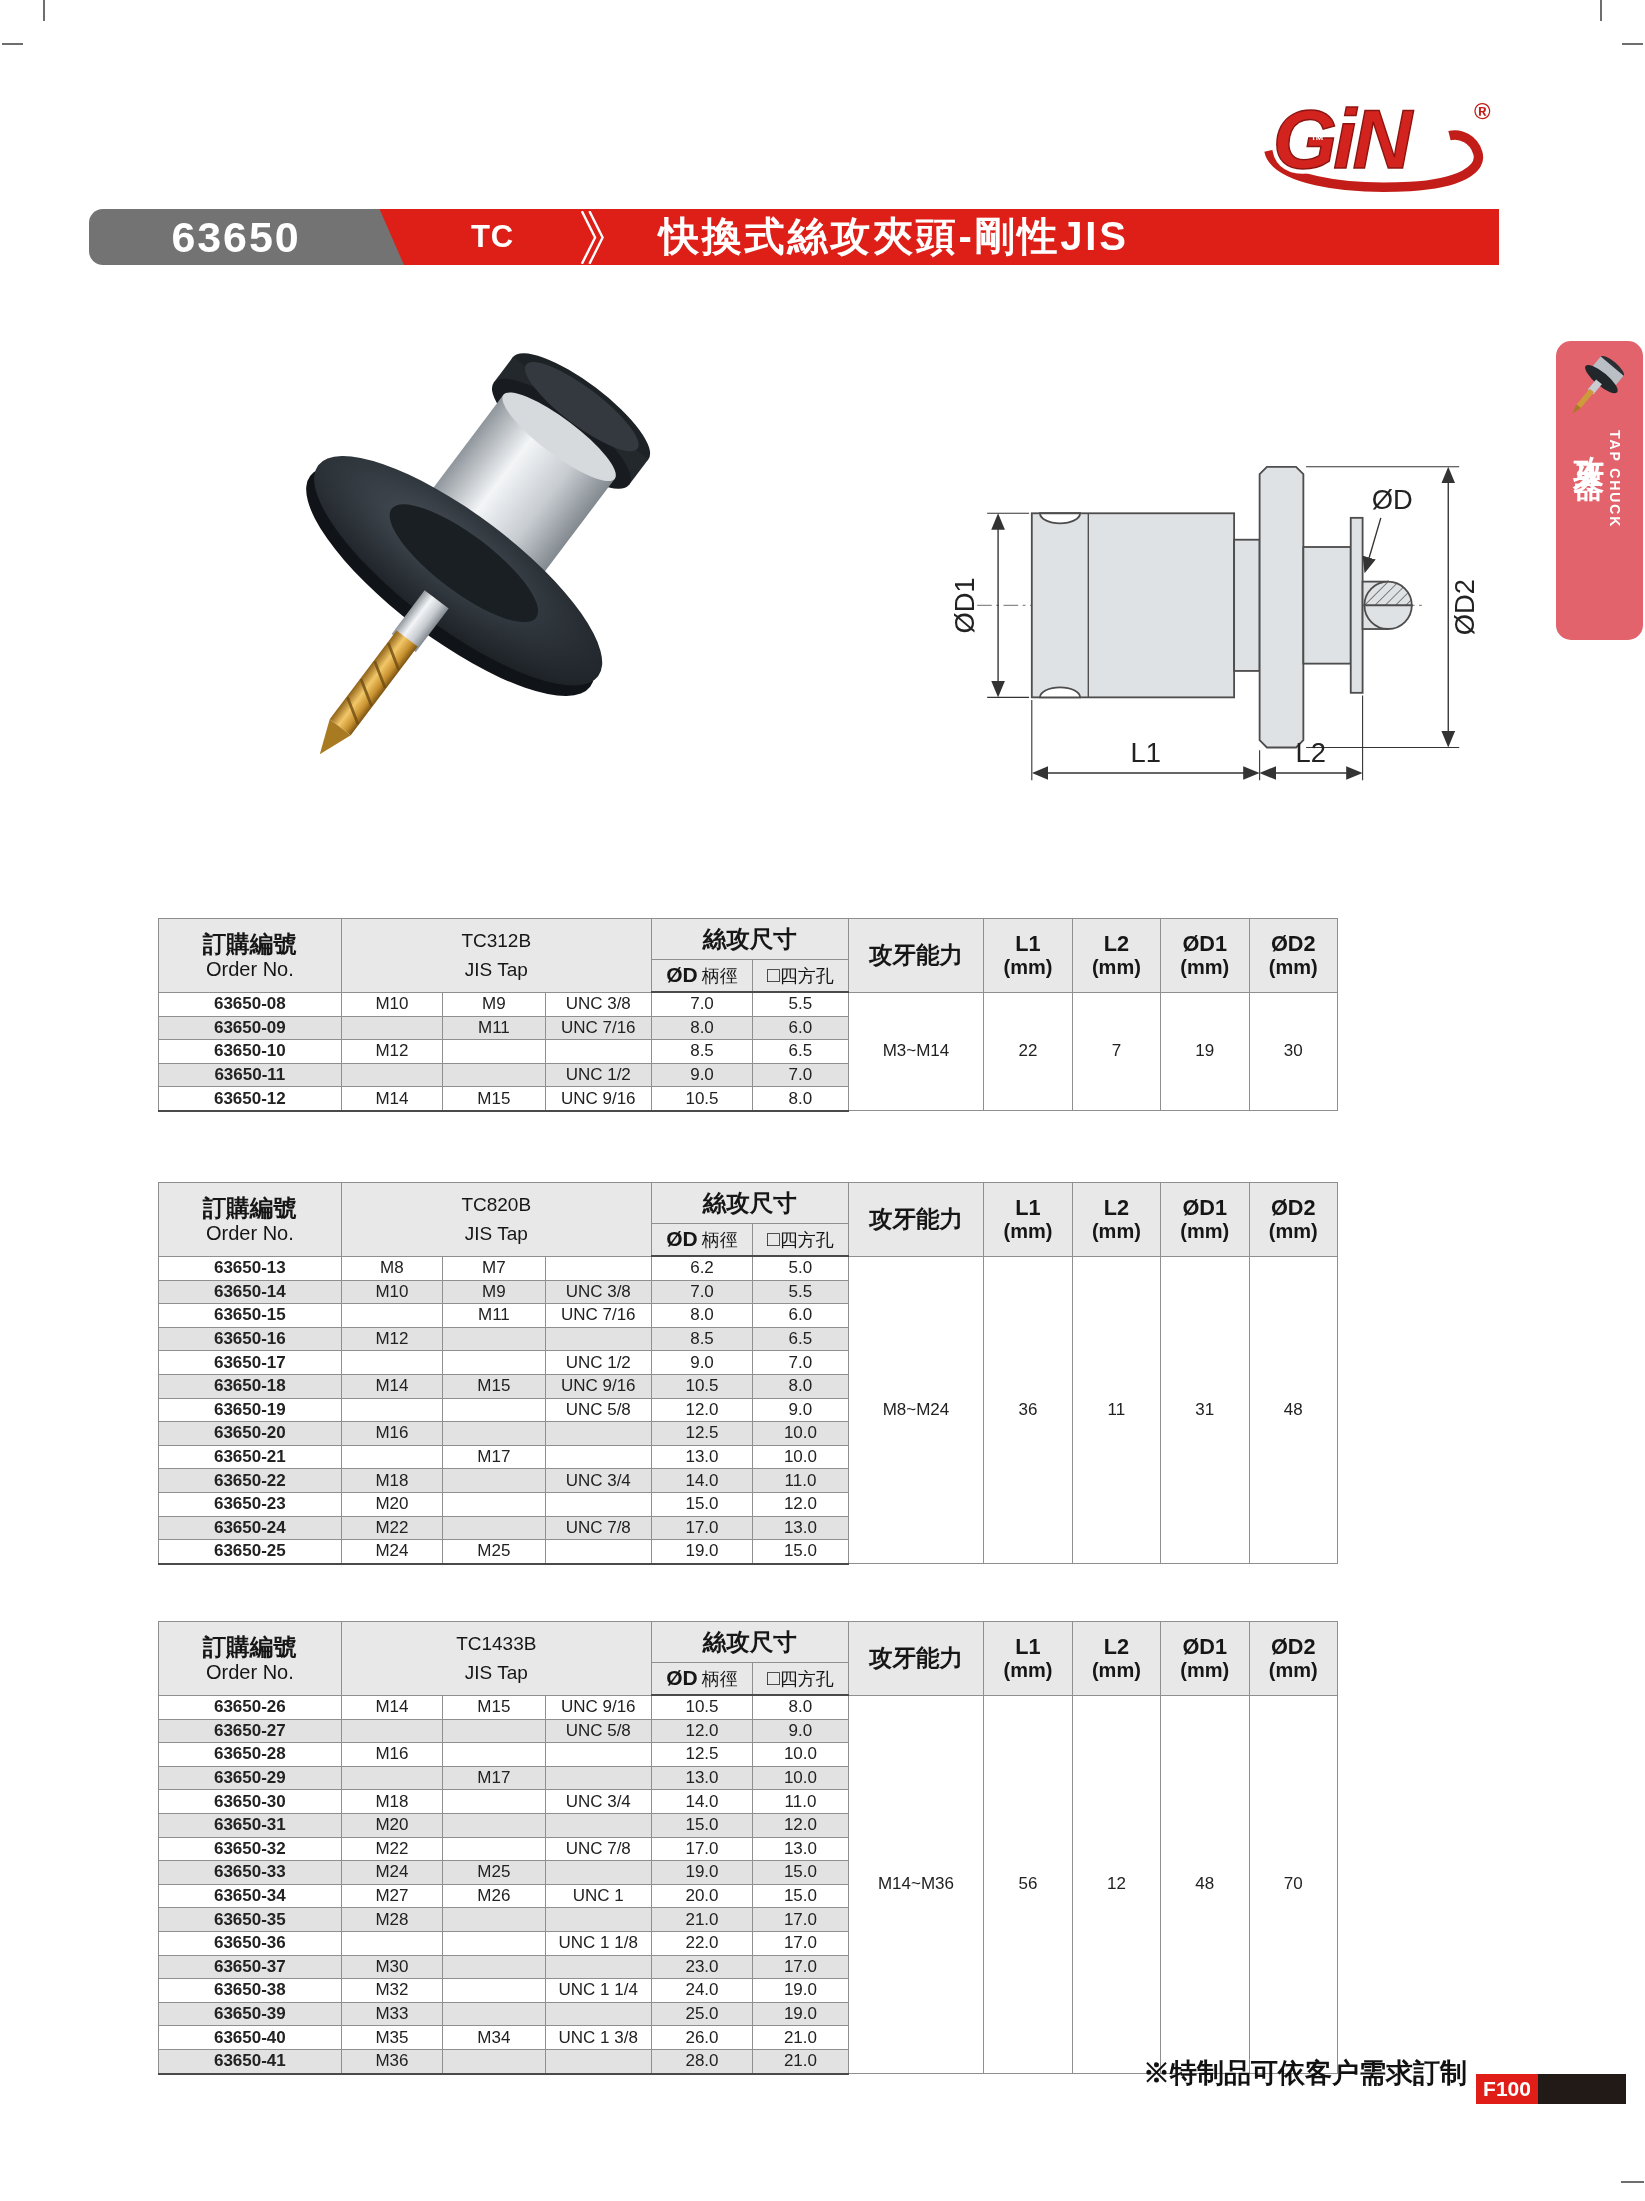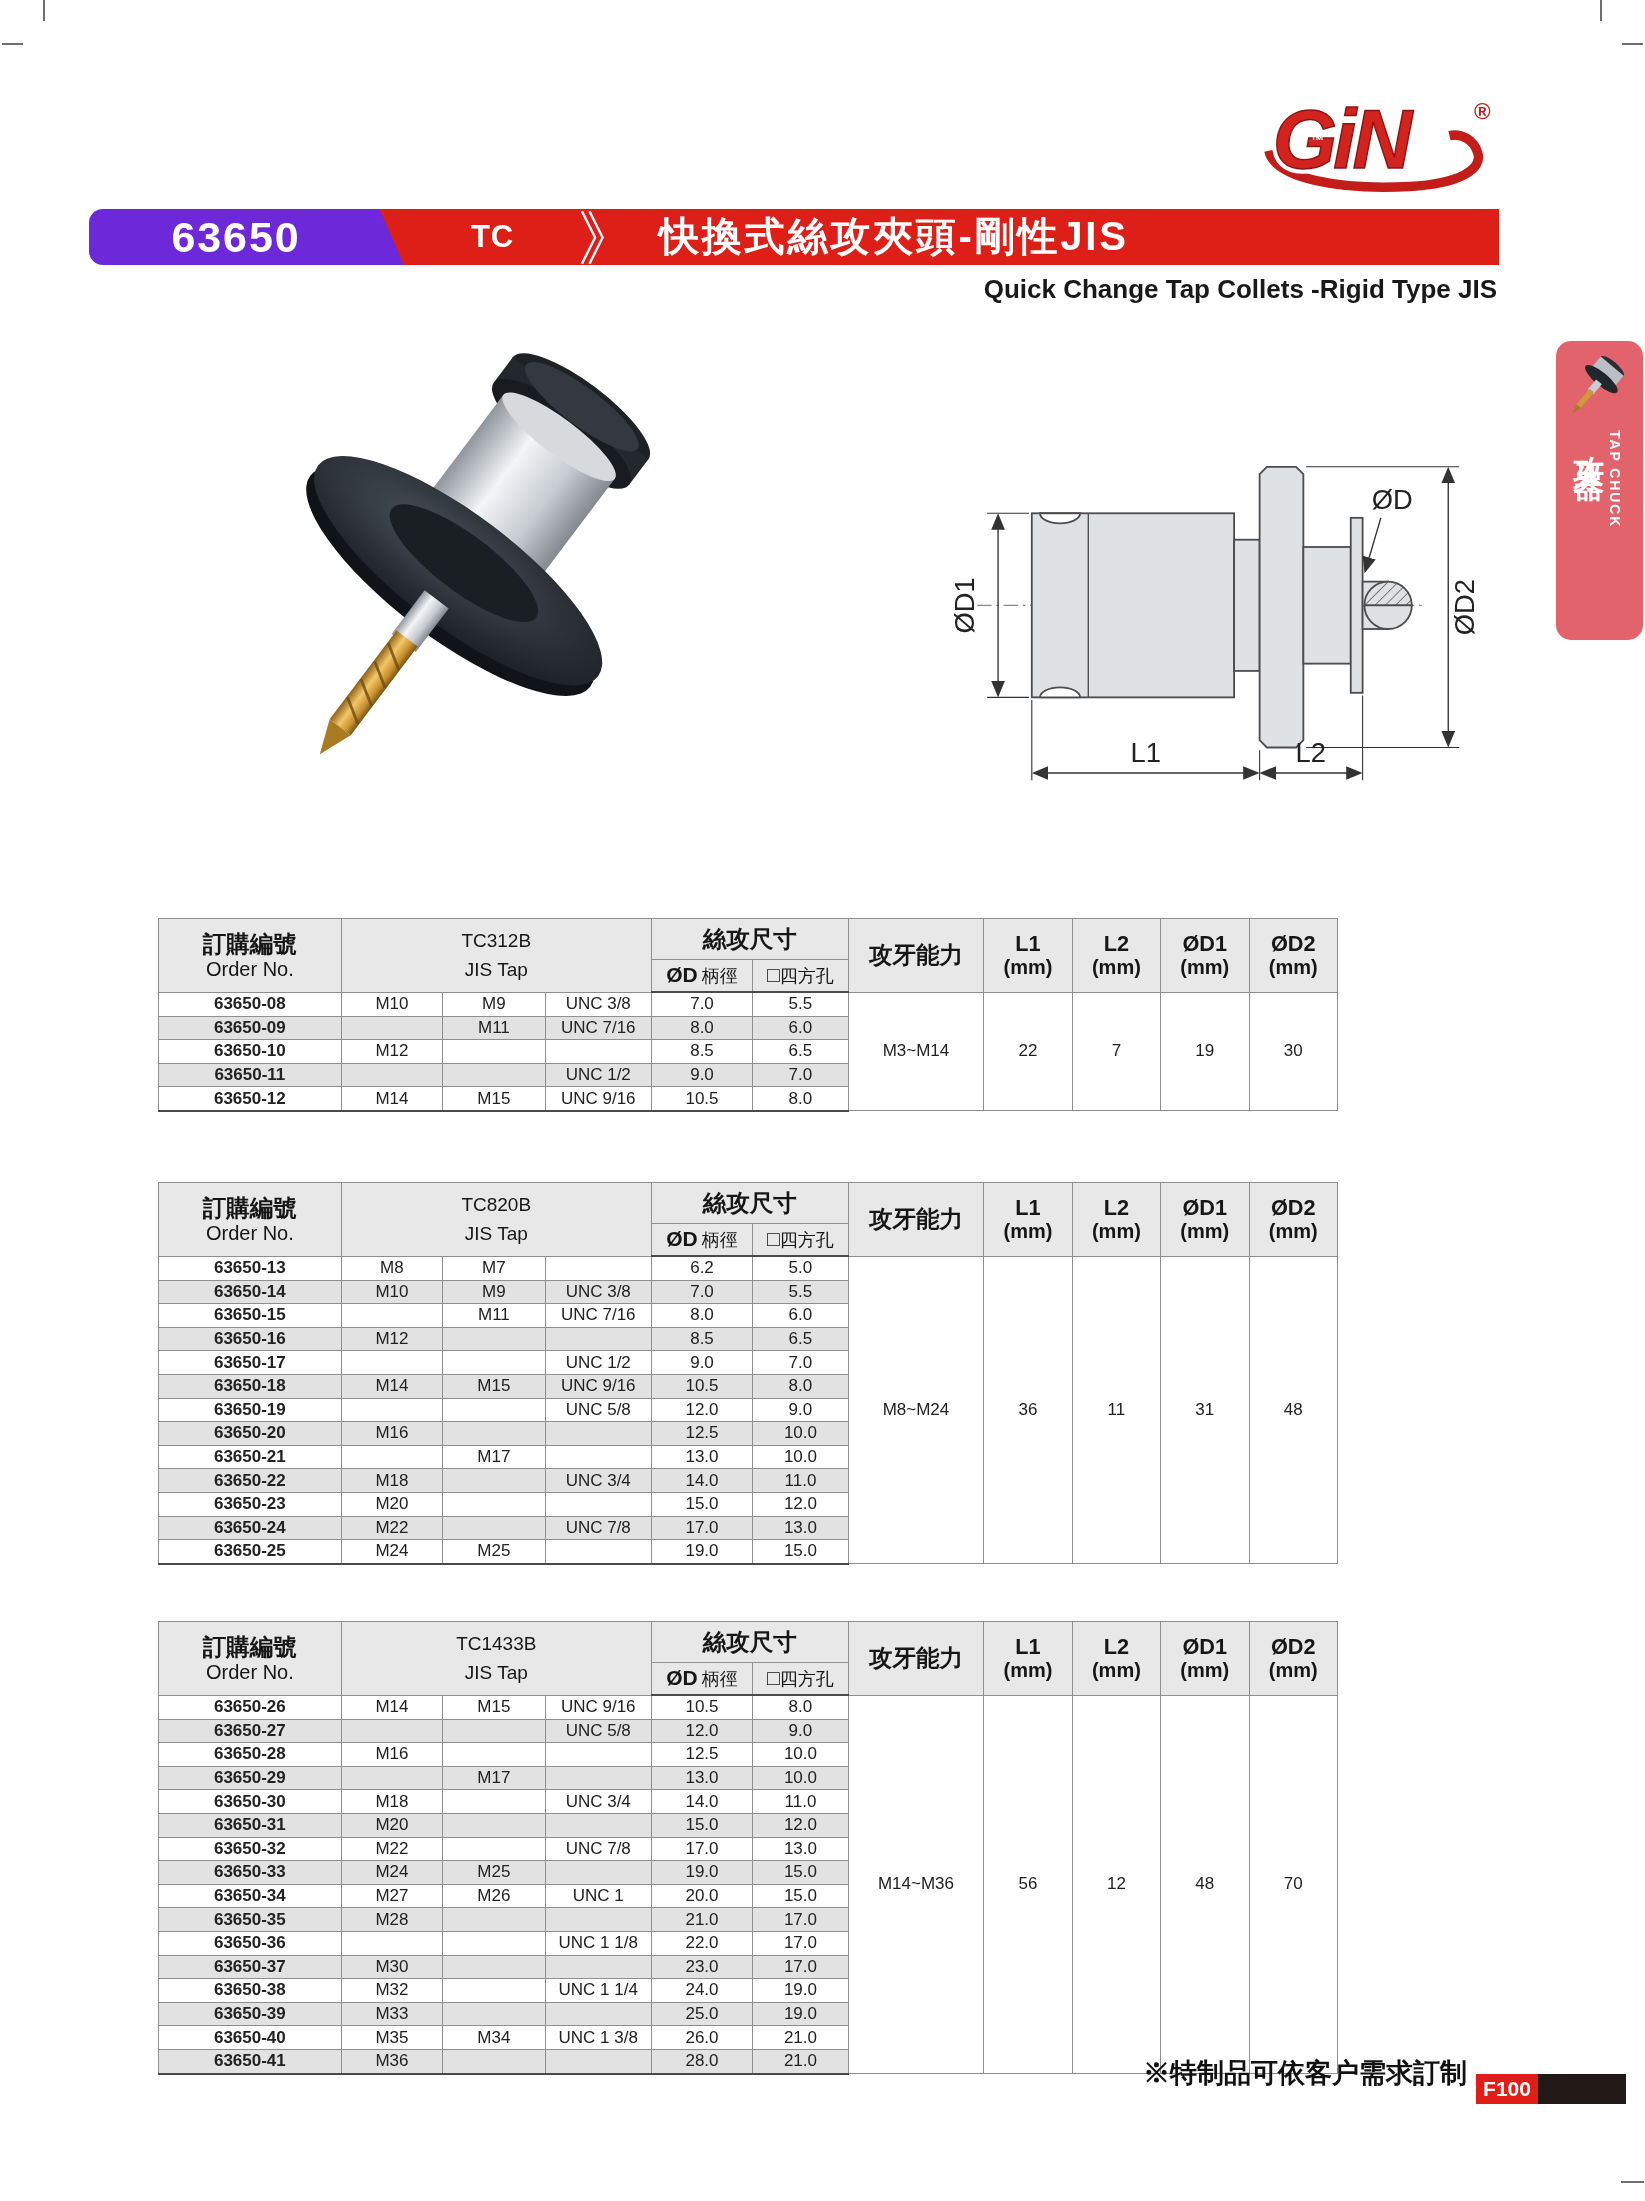--- a/index.html
+++ b/index.html
@@ -5,21 +5,21 @@
   html,body{margin:0;padding:0;background:#fff;}
   .page{position:relative;width:1645px;height:2202px;background:#fff;overflow:hidden;
         font-family:"Liberation Sans", sans-serif;color:#1a1a1a;}
   .abs{position:absolute;}
 
   
   .mark{position:absolute;background:#6e6e6e;}
 
   
   .banner-red{position:absolute;left:282px;top:209px;width:1217px;height:56px;background:#DE1F18;z-index:1;}
-  .banner-black{position:absolute;left:89px;top:209px;width:315px;height:56px;background:#6d28d9;
+  .banner-black{position:absolute;left:89px;top:209px;width:315px;height:56px;background:#737373;
     border-radius:14px 0 0 14px;clip-path:polygon(0 0,calc(100% - 24.5px) 0,100% 100%,0 100%);
     z-index:2;display:flex;align-items:center;justify-content:center;}
   .code-text{color:#fff;font-size:43px;font-weight:900;letter-spacing:1.9px;padding-right:21px;}
   .tc-label{position:absolute;left:450px;top:209px;width:85px;height:56px;line-height:56px;
     text-align:center;color:#fff;font-size:31px;font-weight:bold;z-index:3;letter-spacing:0.9px;}
   .banner-title{position:absolute;left:659px;top:209px;height:56px;line-height:55px;color:#fff;
     font-size:40px;font-weight:bold;letter-spacing:2.8px;z-index:3;white-space:nowrap;}
   .subtitle{position:absolute;top:274px;right:148px;font-size:26px;font-weight:bold;color:#191919;white-space:nowrap;}
 
   
@@ -79,21 +79,20 @@
   <div class="banner-red"></div>
   <div class="banner-black">
     <span class="code-text">63650</span>
   </div>
   <div class="tc-label">TC</div>
   <svg class="abs" style="left:580px;top:211px;z-index:3;" width="24.5" height="53" viewBox="0 0 26 56">
     <polyline points="2,0 16,28 2,56" fill="none" stroke="#ffffff" stroke-width="2.5"></polyline>
     <polyline points="10,0 24,28 10,56" fill="none" stroke="#ffffff" stroke-width="2.5"></polyline>
   </svg>
   <div class="banner-title">快換式絲攻夾頭-剛性JIS</div>
-  <div class="subtitle">Quick Change Tap Collets -Rigid Type JIS</div>
 
   <svg class="abs" style="left:235px;top:328px;" width="476" height="490" viewBox="0 0 505 520">
     <defs>
       <linearGradient id="silver" x1="0" y1="0" x2="1" y2="0">
         <stop offset="0" stop-color="#8f969c"></stop>
           <stop offset="0.35" stop-color="#f3f5f7"></stop>
         <stop offset="0.7" stop-color="#c7ccd1"></stop>
           <stop offset="1" stop-color="#82898f"></stop>
       </linearGradient>
       <linearGradient id="gold" x1="0" y1="0" x2="1" y2="0">

